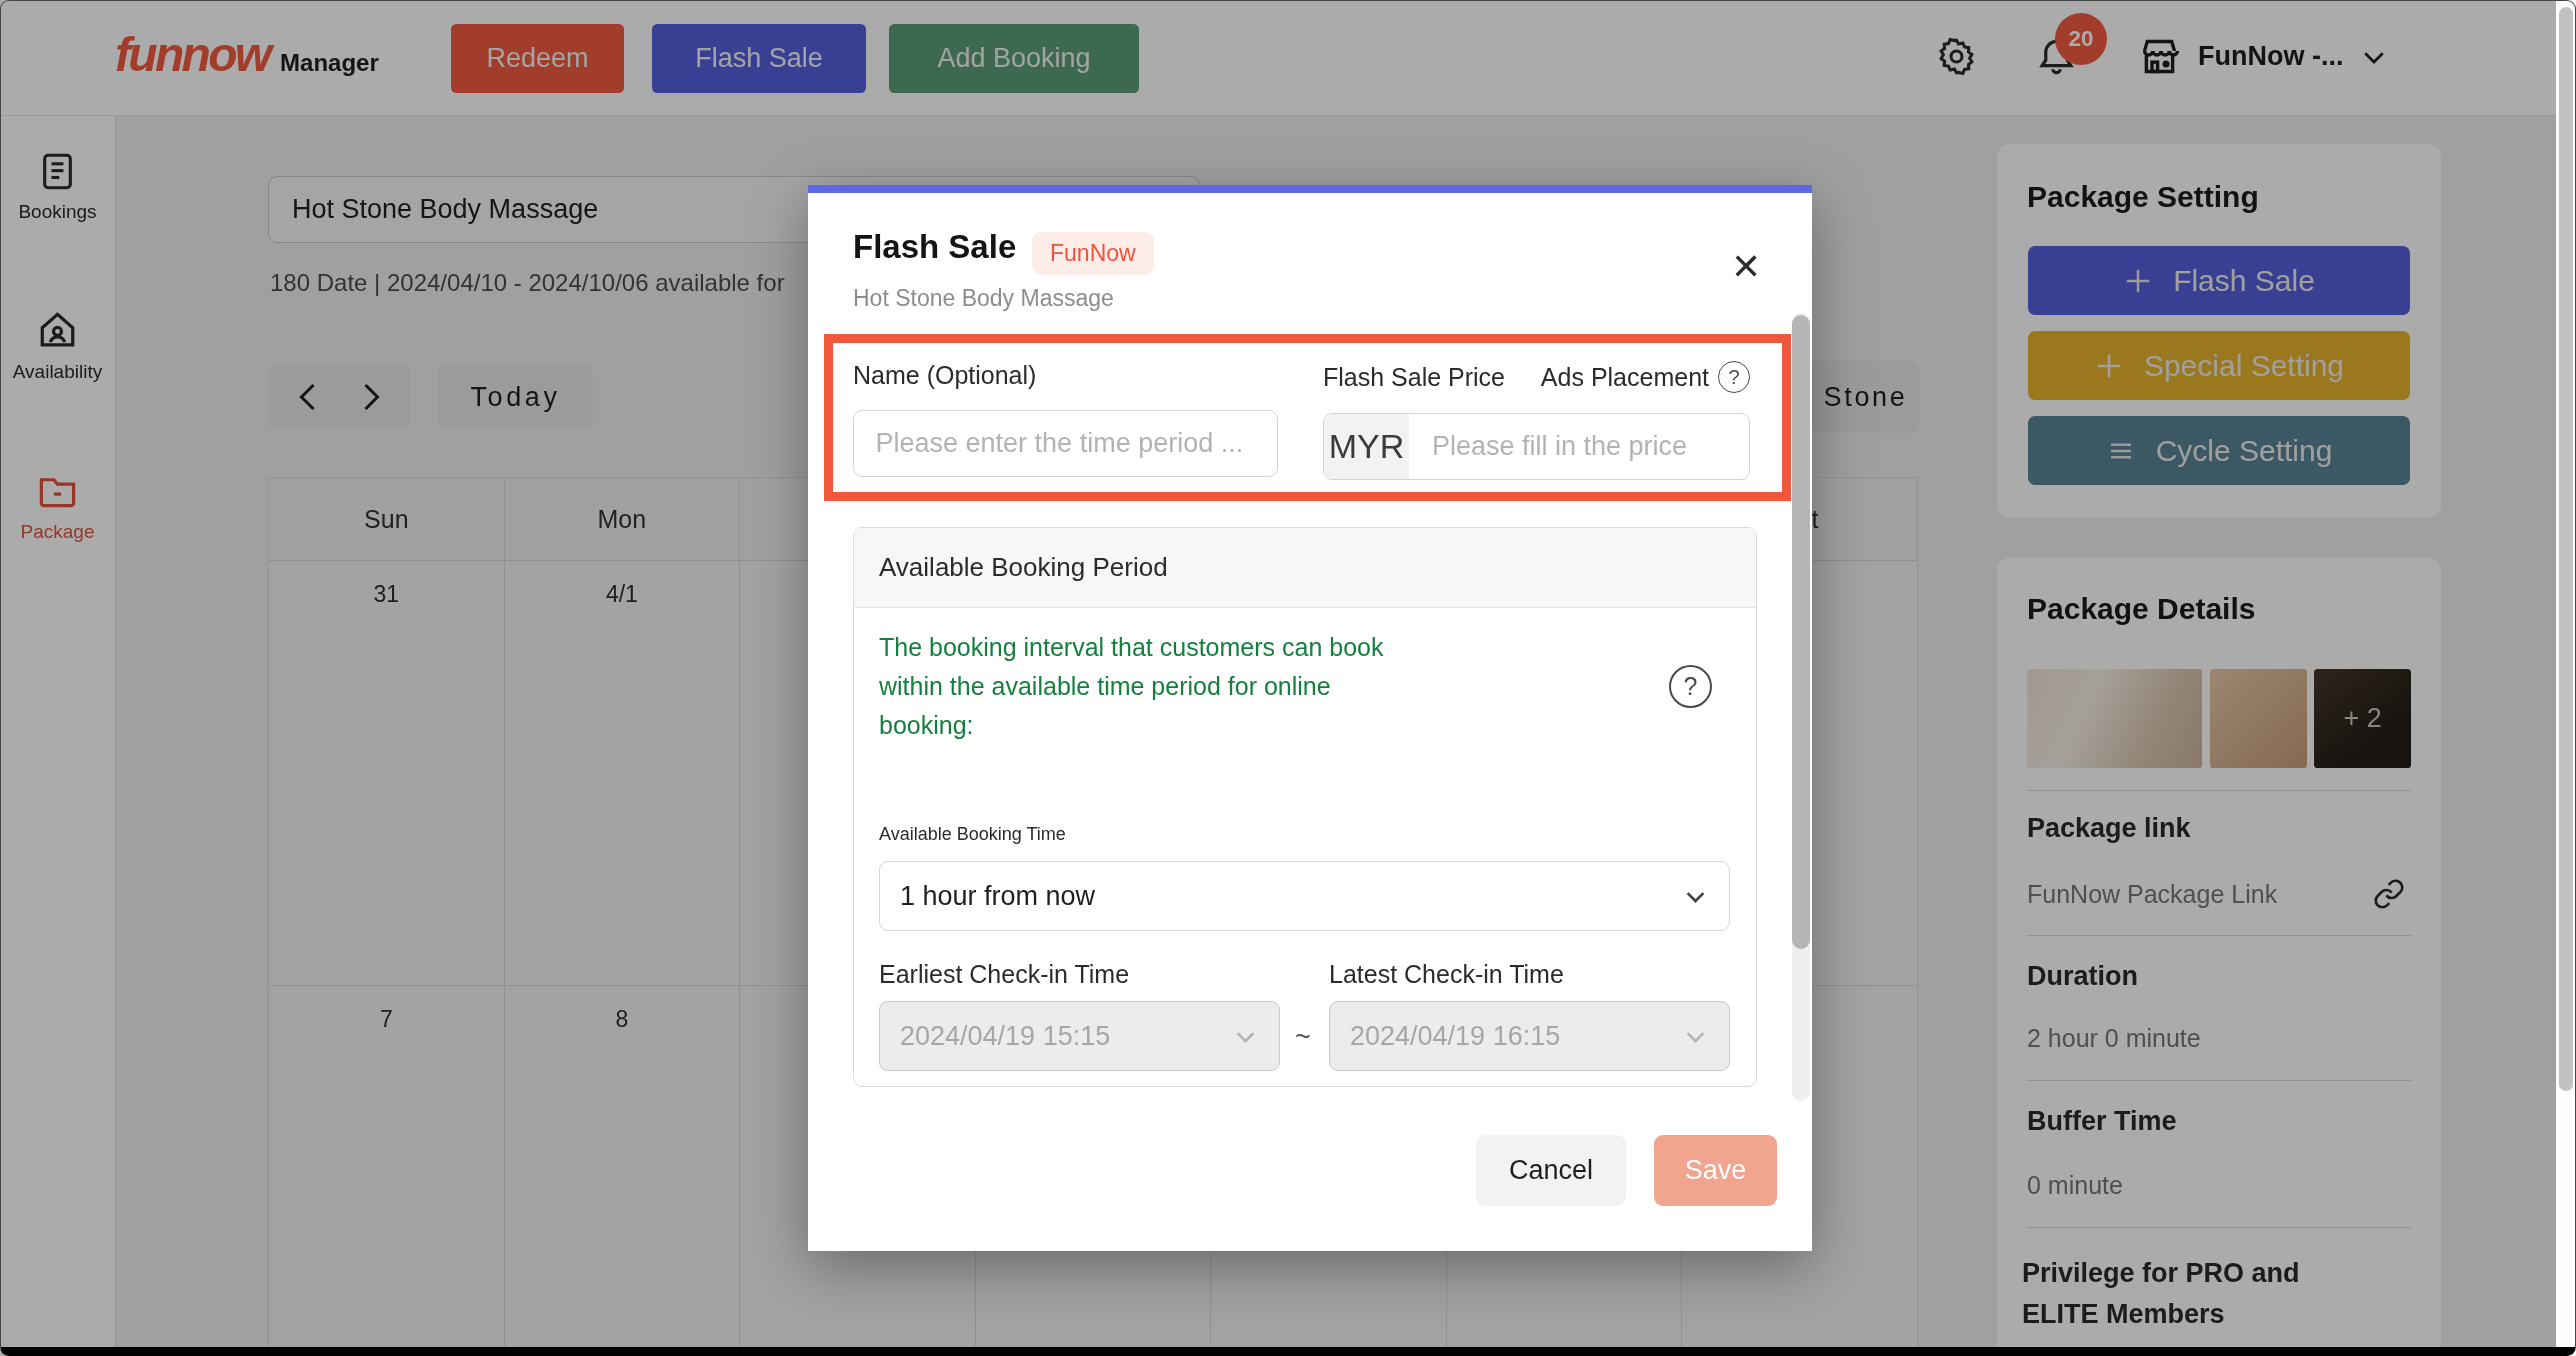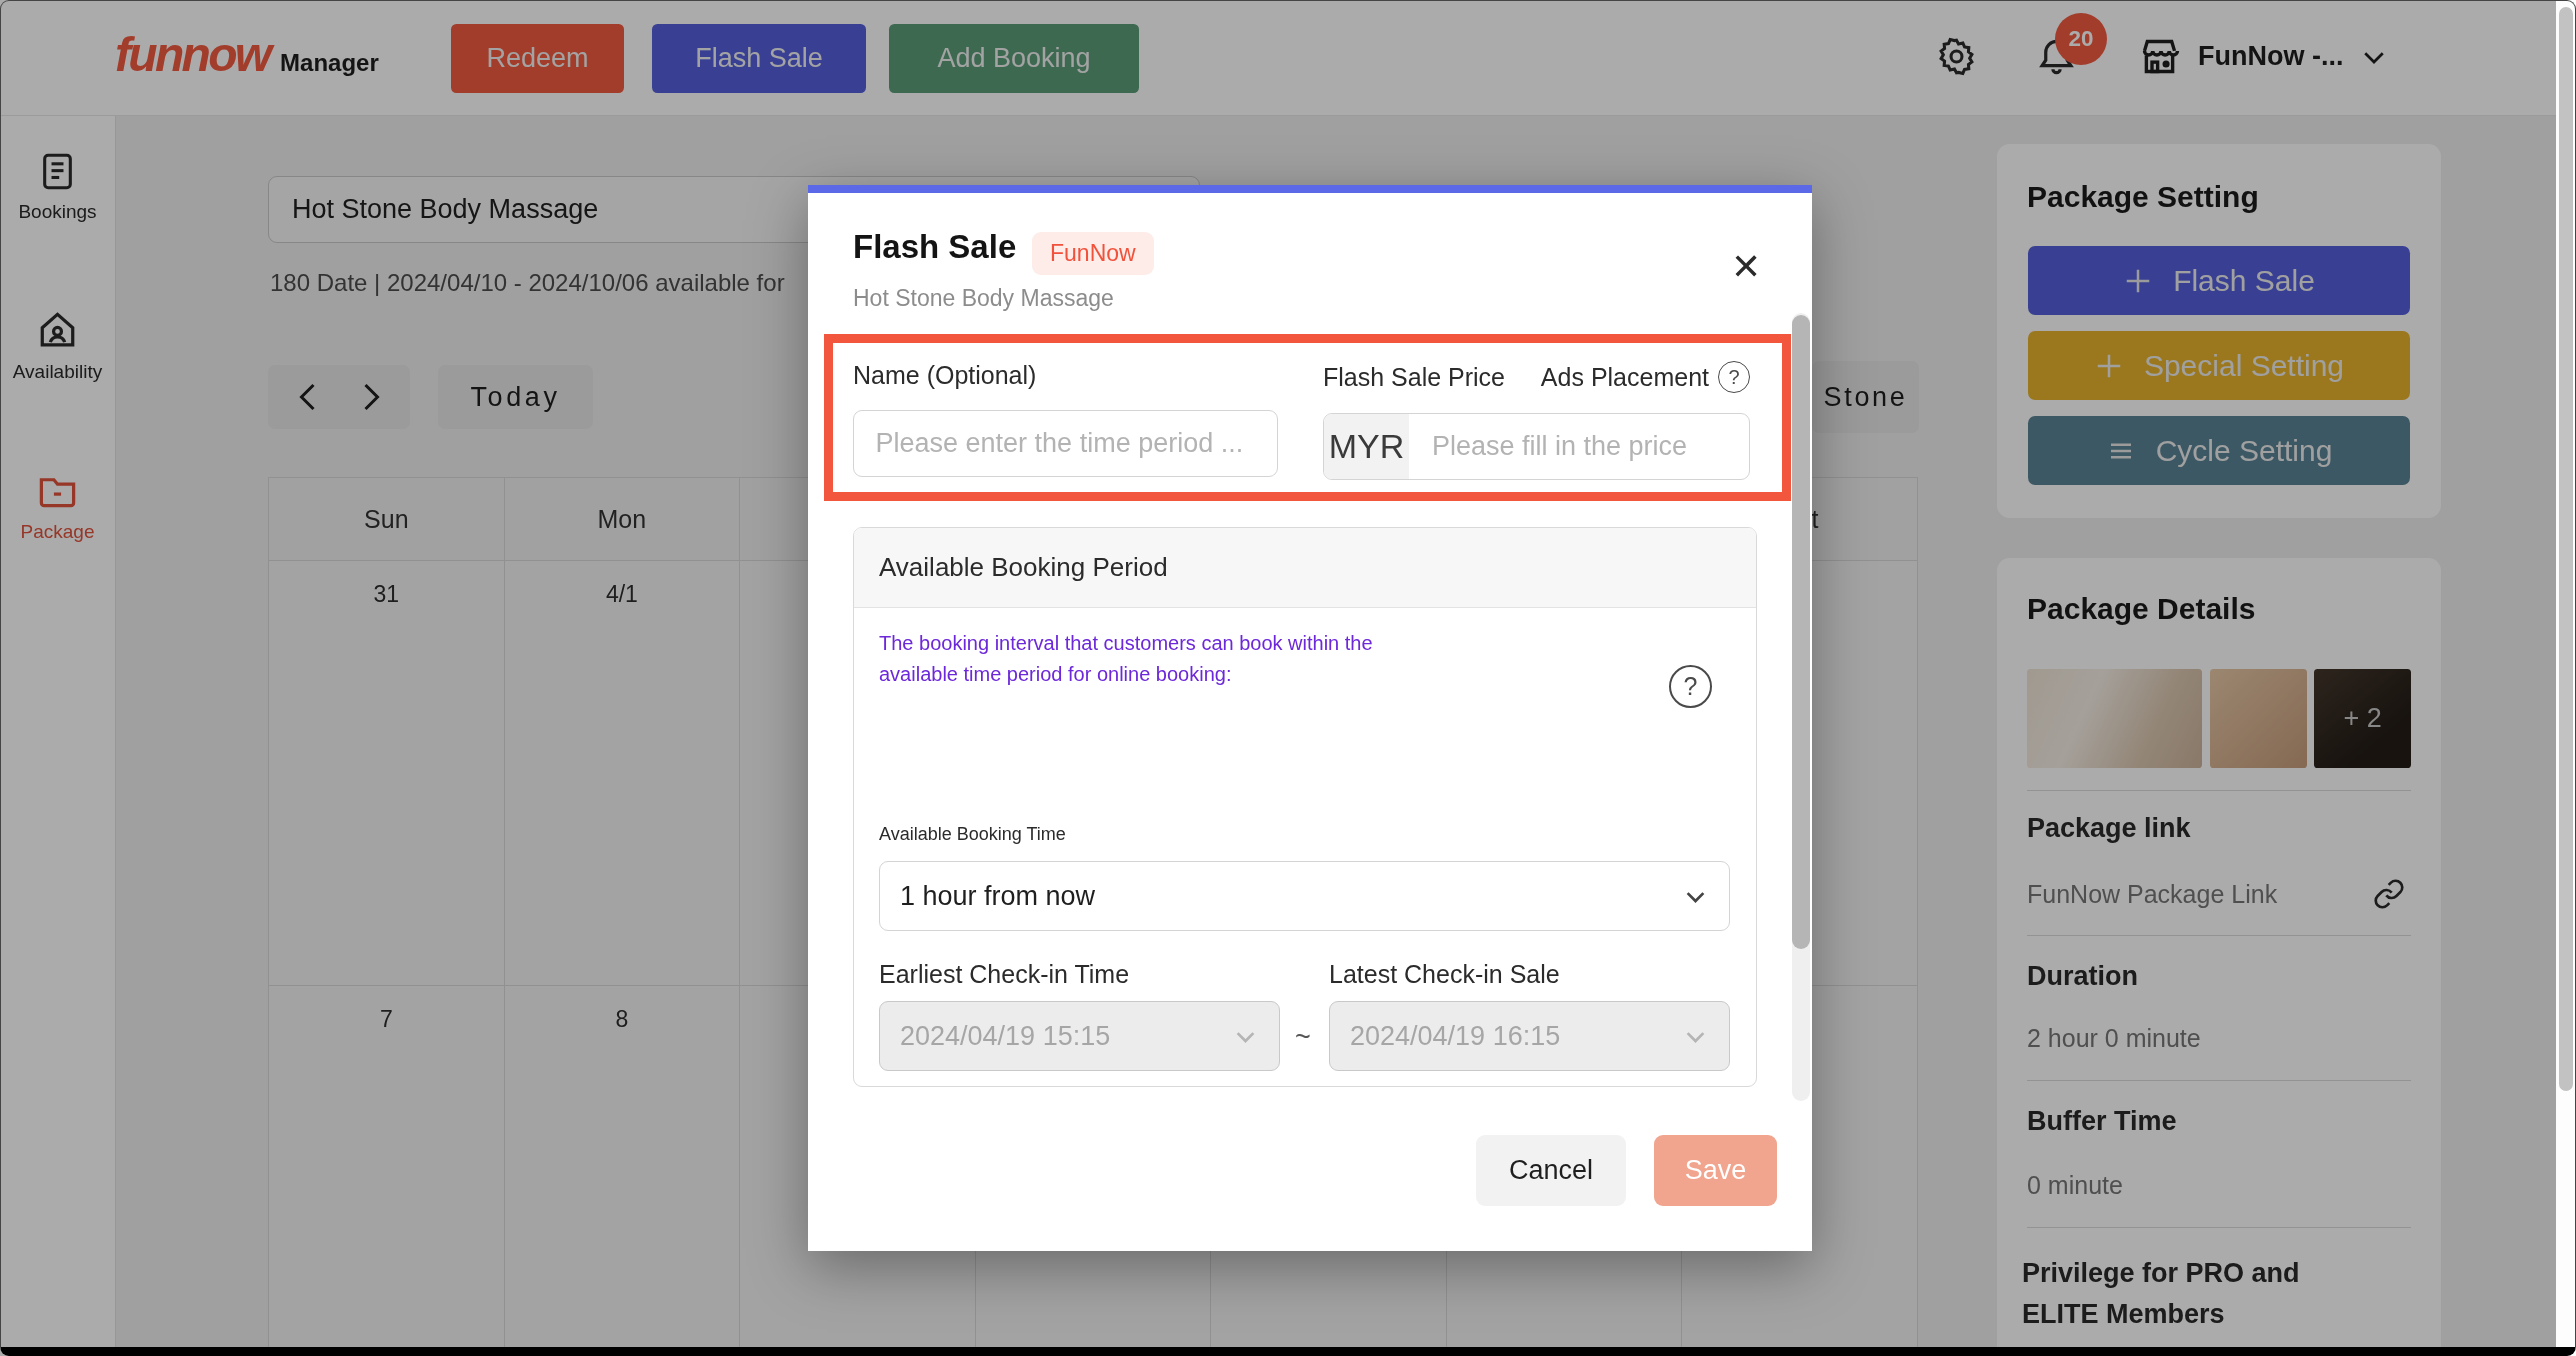--- a/index.html
+++ b/index.html
@@ -305,35 +305,35 @@
         </span>
       </div>
       <div class="f-input" style="width:427px;margin-top:20px;overflow:hidden;">
         <span class="myr">MYR</span>
         <span class="placeholder" style="margin-left:23px;">Please fill in the price</span>
       </div>
     </div>
 
     <div class="bp-box">
       <div class="bp-head">Available Booking Period</div>
-      <div class="abs" style="left:25px;top:100px;width:506px;font-size:20px;line-height:1.55;color:#6d28d9;">The booking interval that customers can book within the available time period for online booking:</div>
+      <div class="abs" style="left:25px;top:100px;width:506px;font-size:25px;line-height:1.55;color:#15803d;">The booking interval that customers can book within the available time period for online booking:</div>
       <div class="qmark" style="position:absolute;left:815px;top:137px;">
         <span>?</span>
       </div>
 
       <div class="abs" style="left:25px;top:296px;font-size:18px;color:#2b2b2b;">Available Booking Time</div>
       <div class="sel" style="position:absolute;left:25px;top:333px;width:851px;height:70px;">
         <span>1 hour from now</span>
         <svg class="chev" width="27" height="27" viewBox="0 0 24 24" fill="none" stroke="currentColor" stroke-width="2.4">
             <polyline points="5,9 12,16 19,9"></polyline>
           </svg>
       </div>
 
       <div class="abs" style="left:25px;top:432px;font-size:25px;color:#2b2b2b;">Earliest Check-in Time</div>
-      <div class="abs" style="left:475px;top:432px;font-size:25px;color:#2b2b2b;">Latest Check-in Sale</div>
+      <div class="abs" style="left:475px;top:432px;font-size:25px;color:#2b2b2b;">Latest Check-in Time</div>
 
       <div class="sel disabled" style="position:absolute;left:25px;top:473px;width:401px;height:70px;">
         <span>2024/04/19 15:15</span>
         <svg class="chev" width="27" height="27" viewBox="0 0 24 24" fill="none" stroke="#b5b5b5" stroke-width="2.4">
             <polyline points="5,9 12,16 19,9"></polyline>
           </svg>
       </div>
       <div class="abs" style="left:441px;top:494px;font-size:27px;color:#555;">~</div>
       <div class="sel disabled" style="position:absolute;left:475px;top:473px;width:401px;height:70px;">
         <span>2024/04/19 16:15</span>

